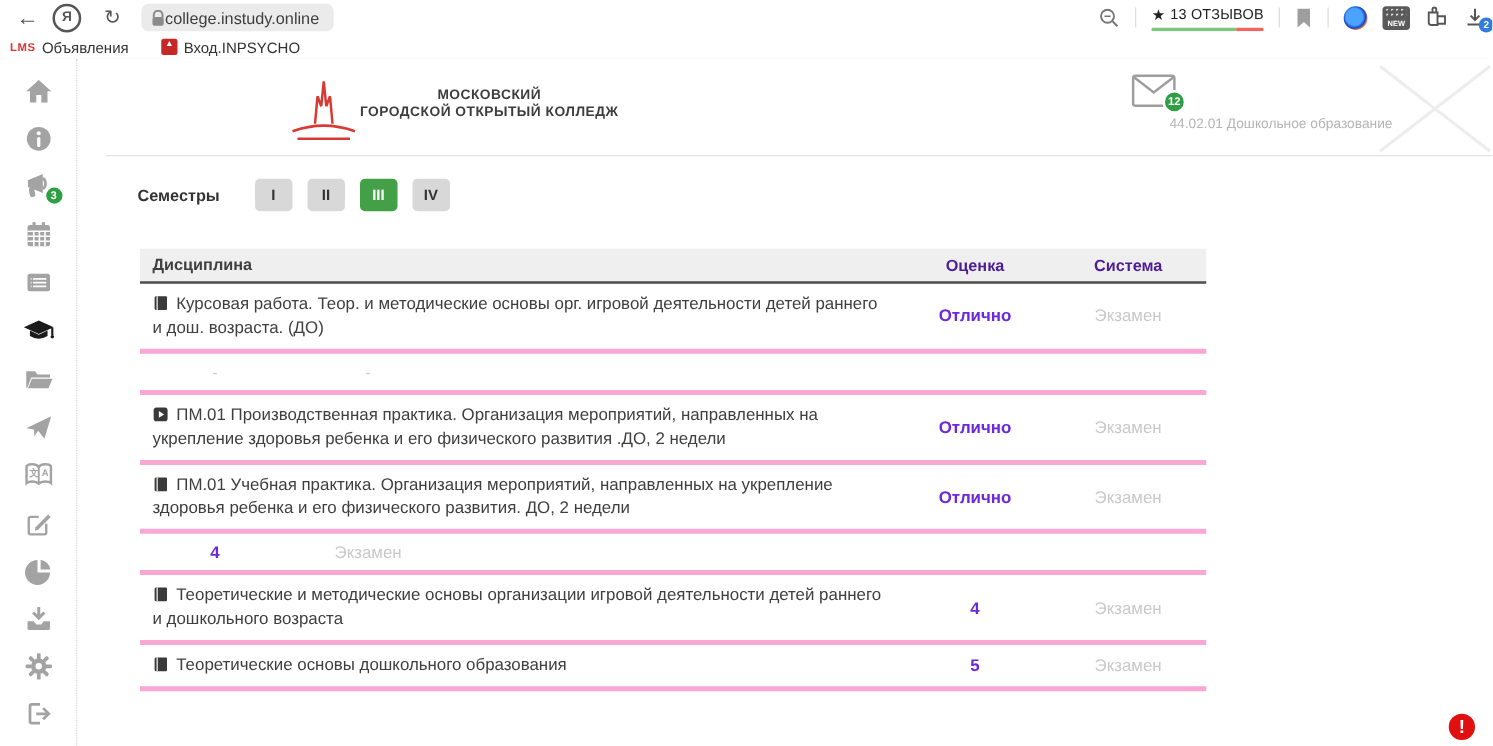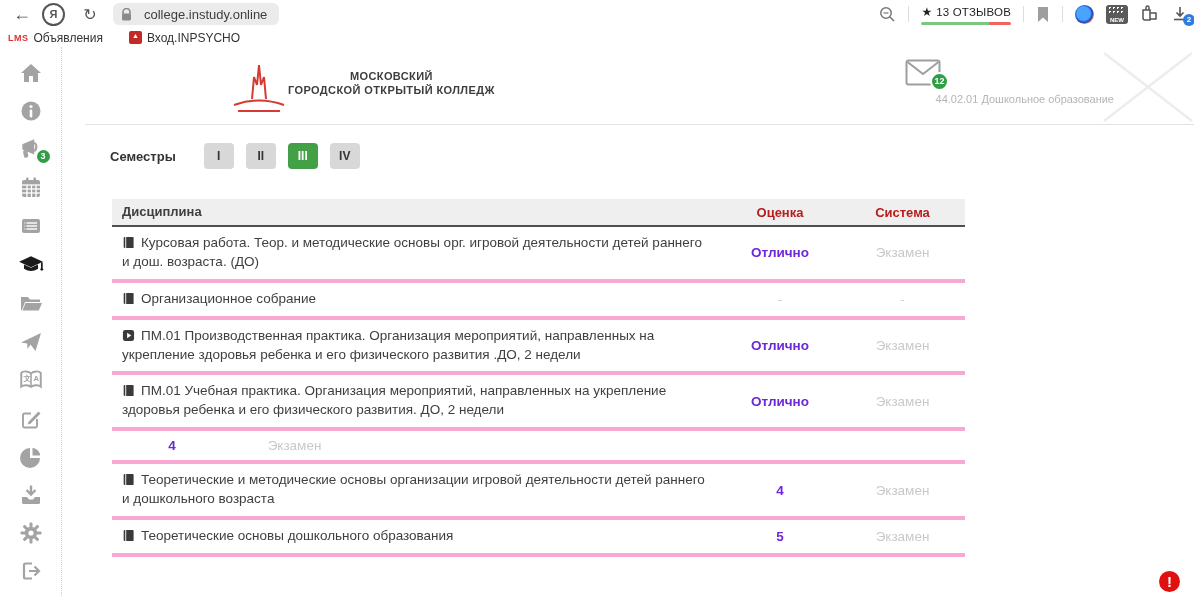--- a/index.html
+++ b/index.html
@@ -7,21 +7,21 @@
         font-family:"Liberation Sans",sans-serif;color:#333;}
   
   .topbar{position:absolute;top:0;left:0;width:100%;height:28px;background:#fff;display:flex;align-items:center;}
   .tb-left{display:flex;align-items:center;}
   .tb-btn{border:none;background:none;color:#555;cursor:pointer;padding:0;display:flex;align-items:center;justify-content:center;}
   .back{font-size:18px;margin-left:10px;width:24px;}
   .ya-circle{margin-left:8px;width:19px;height:19px;border:2px solid #555;border-radius:50%;
              font-size:11px;font-weight:bold;color:#555;line-height:19px;text-align:center;}
   .refresh{font-size:16px;margin-left:14px;width:22px;}
   .url-pill{margin-left:12px;height:22px;background:#ebebeb;border-radius:6px;display:flex;align-items:center;
-            padding:0 12px 0 8px;gap:12px;}
+            padding:0 12px 0 8px;gap:0;}
   .url-text{font-size:13px;color:#3e3e3e;}
   .tab-title{position:absolute;left:50%;transform:translateX(-50%);top:5px;font-size:13px;color:#701a75;white-space:nowrap;margin-top:32px;}
   .tb-right{position:absolute;right:6px;top:0;height:28px;display:flex;align-items:center;gap:12px;}
   .vsep{width:1px;height:16px;background:#ddd;}
   .reviews{position:relative;display:flex;align-items:center;gap:4px;padding-bottom:4px;cursor:pointer;}
   .reviews .star{font-size:12px;color:#222;}
   .reviews .rtext{font-size:11.5px;color:#222;text-transform:uppercase;letter-spacing:.2px;}
   .rating-bar{position:absolute;left:0;right:0;bottom:-2px;height:3px;border-radius:2px;overflow:hidden;display:flex;}
   .rating-bar .g{flex:3;background:#7cc67f;}
   .rating-bar .r{flex:1;background:#f2655f;}
@@ -72,21 +72,21 @@
            font-family:inherit;font-size:12px;font-weight:bold;color:#333;cursor:pointer;}
   .sem-btn.active{background:#43a047;color:#fff;}
   
   .grid{position:absolute;top:152px;left:50px;width:853px;font-size:13.5px;}
   .g-head{display:flex;background:#efefef;border-bottom:2px solid #4f4f4f;font-weight:bold;font-size:13px;
           align-items:center;height:26px;justify-content:center;}
   .g-row{display:flex;border-bottom:4px solid #f9a8d4;align-items:center;padding:7px 0;}
   .c-title{flex:1;padding-left:10px;padding-right:14px;line-height:1.4;color:#3f3f3f;}
   .c-grade{width:120px;text-align:center;font-weight:bold;color:#6d28d9;}
   .c-sys{width:125px;text-align:center;color:#c9c9c9;}
-  .g-head .c-grade,.g-head .c-sys{color:#b91c1c;}
+  .g-head .c-grade,.g-head .c-sys{color:#4c1d95;}
   .dash{color:#d0d0d0;font-weight:normal;}
   .row-icon{display:inline-block;vertical-align:-2px;margin-right:6px;}
   
   .alert{position:absolute;right:14px;bottom:5px;width:21px;height:21px;border-radius:50%;background:#e01010;
          color:#fff;font-weight:bold;font-size:15px;line-height:21px;text-align:center;cursor:pointer;}
   svg{display:block;}
 </style>
 </head>
 <body>
 
@@ -333,24 +333,20 @@
       <div class="g-row">
         <div class="c-title"><span class="row-icon"><svg width="13" height="13" viewBox="0 0 14 14">
                 <path d="M3 1 H11.5 Q12.5 1 12.5 2 V12 Q12.5 13 11.5 13 H3 Q1.8 13 1.8 11.7 V2.3 Q1.8 1 3 1 Z" fill="#3a3a3a"></path>
                 <path d="M4 1 V13" stroke="#fff" stroke-width="1"></path>
               </svg></span><span>Курсовая работа. Теор. и методические основы орг. игровой деятельности детей раннего и дош. возраста. (ДО)</span></div>
         <div class="c-grade">Отлично</div>
         <div class="c-sys">Экзамен</div>
       </div>
 
       <div class="g-row">
-        <div class="c-title"><span class="row-icon"><svg width="13" height="13" viewBox="0 0 14 14">
-                <path d="M3 1 H11.5 Q12.5 1 12.5 2 V12 Q12.5 13 11.5 13 H3 Q1.8 13 1.8 11.7 V2.3 Q1.8 1 3 1 Z" fill="#3a3a3a"></path>
-                <path d="M4 1 V13" stroke="#fff" stroke-width="1"></path>
-              </svg></span><span>Организационное собрание</span></div>
         <div class="c-grade dash">-</div>
         <div class="c-sys dash">-</div>
       </div>
 
       <div class="g-row">
         <div class="c-title"><span class="row-icon"><svg width="13" height="13" viewBox="0 0 14 14">
                 <rect x="1" y="1" width="12" height="12" rx="2.5" fill="#3a3a3a"></rect>
                 <polygon points="5.5,4 10,7 5.5,10" fill="#fff"></polygon>
               </svg></span><span>ПМ.01 Производственная практика. Организация мероприятий, направленных на укрепление здоровья ребенка и его физического развития .ДО, 2 недели</span></div>
         <div class="c-grade">Отлично</div>

